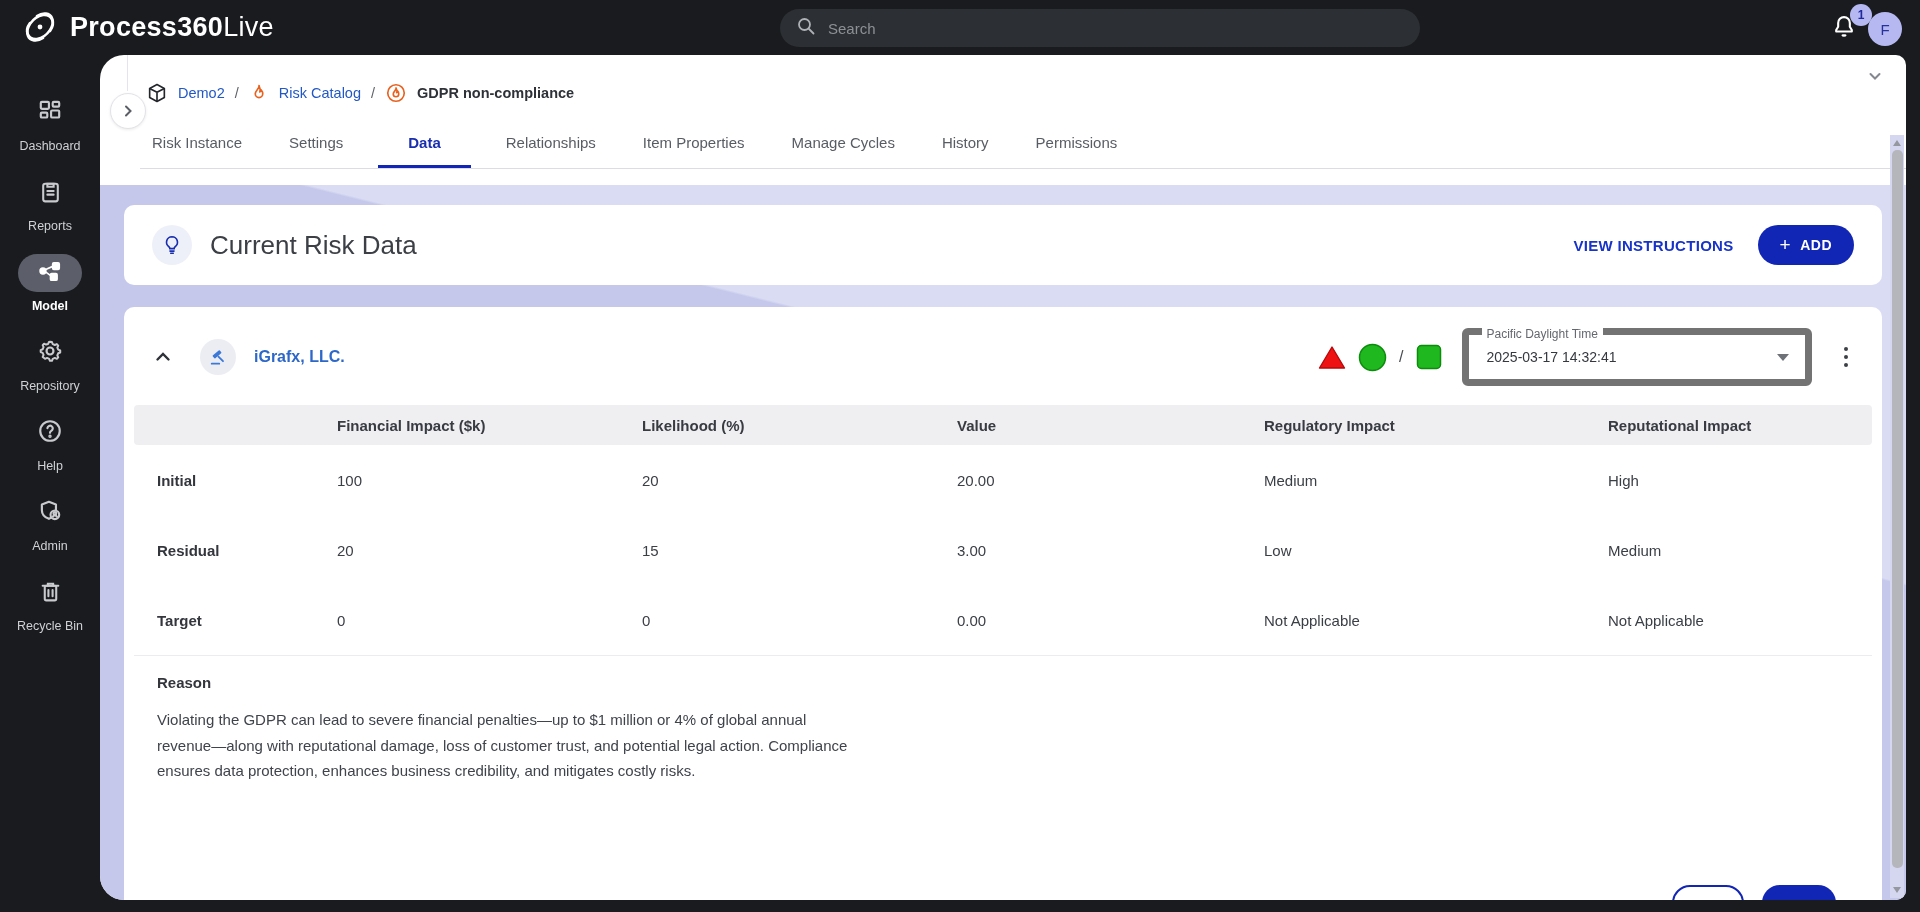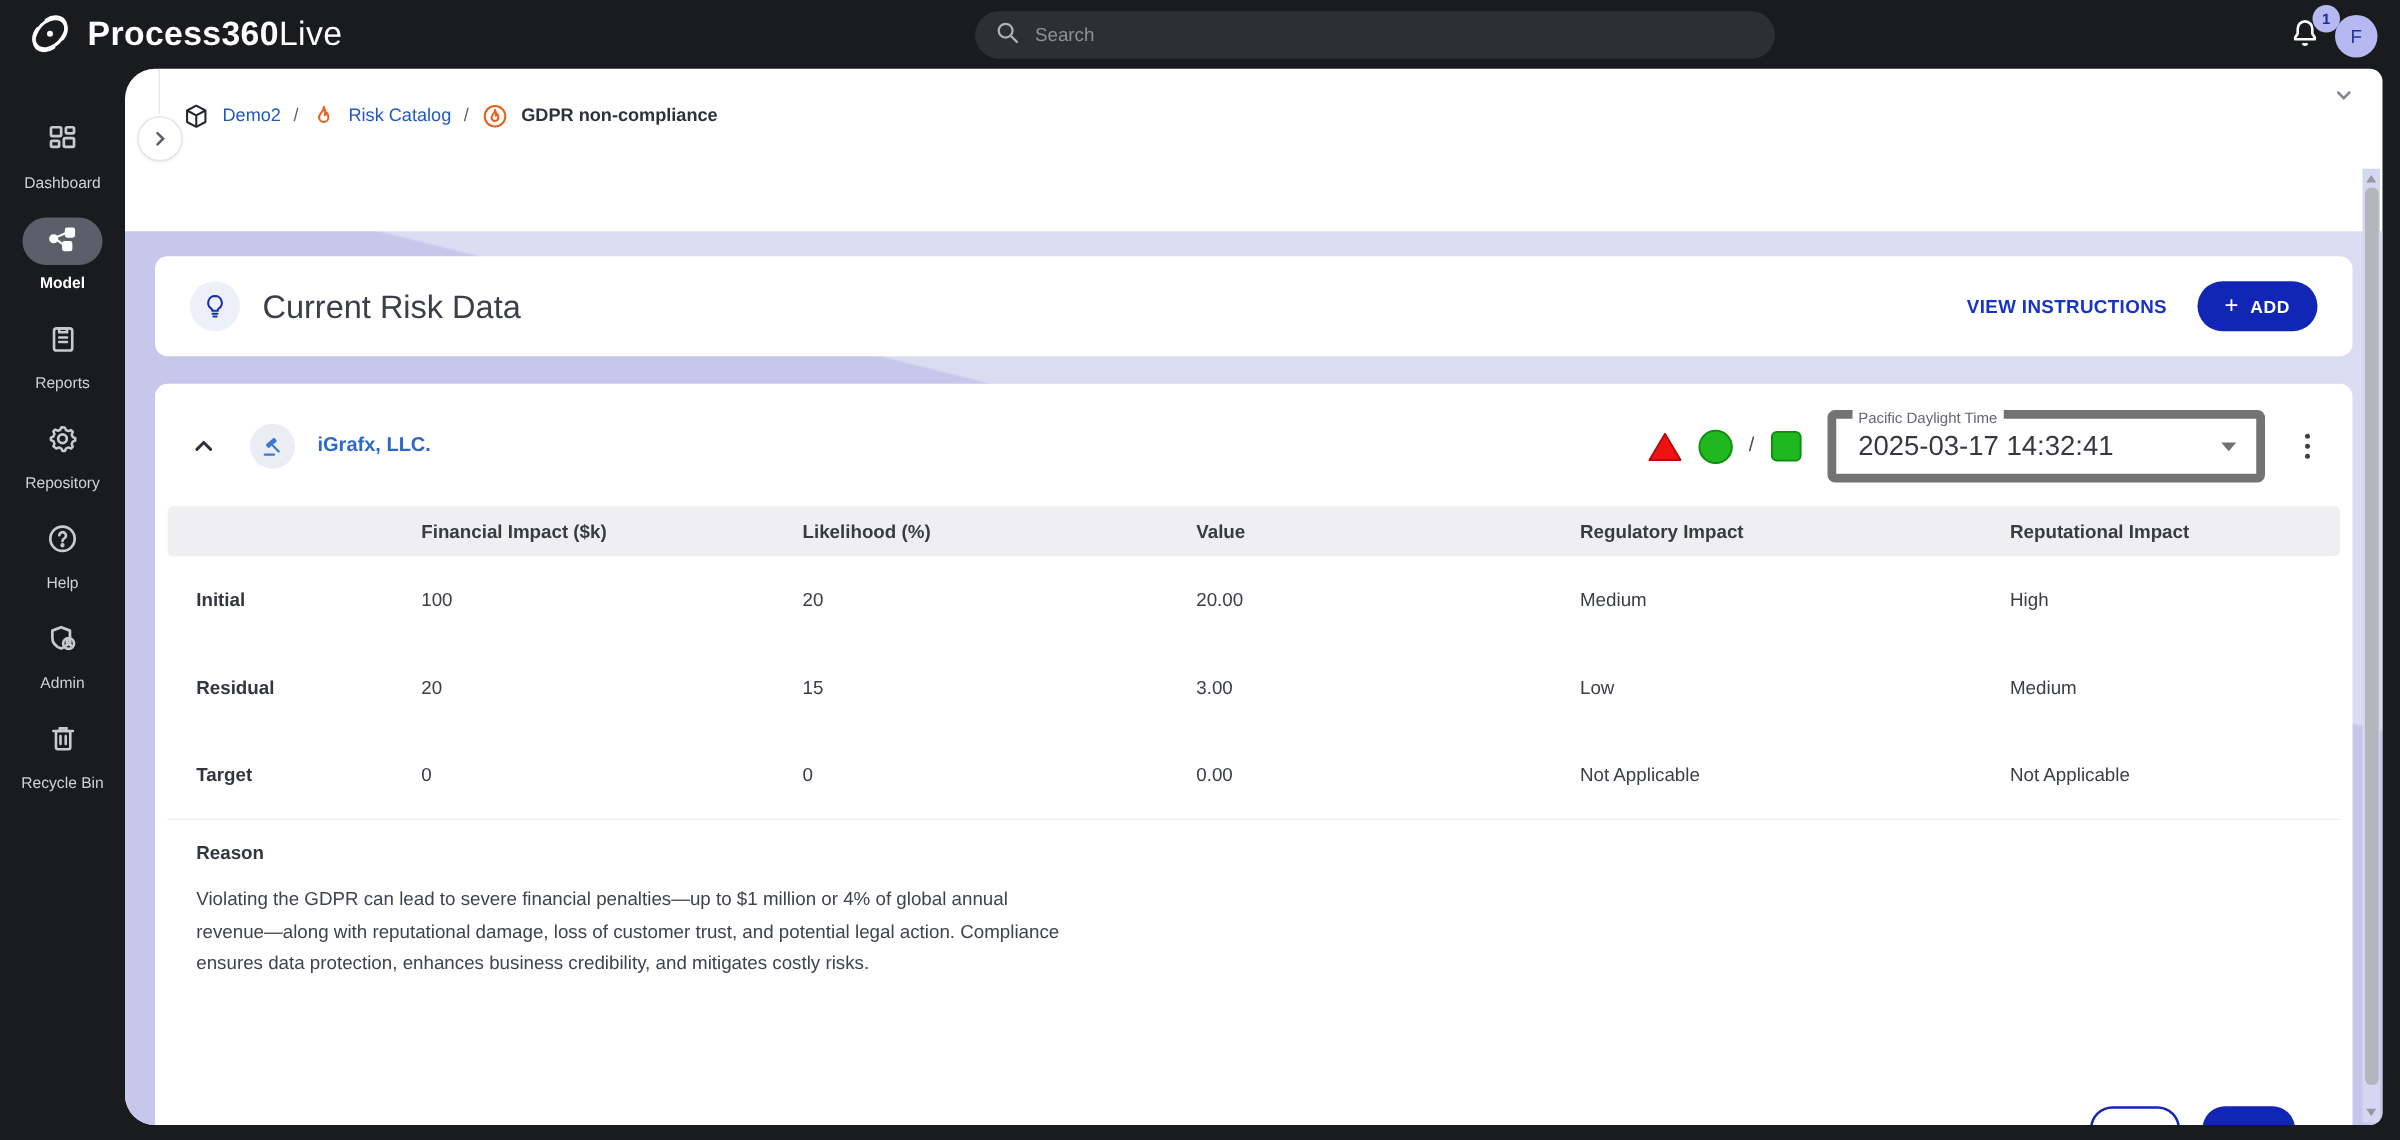--- a/index.html
+++ b/index.html
@@ -56,21 +56,21 @@
   
   .risk-row { display:flex; align-items:center; padding:0 30px; height:60px; }
   .chev-up { color:#2e3238; cursor:pointer; display:flex; }
   .gavel-badge { width:36px; height:36px; border-radius:50%; background:#ebedf3; display:flex; align-items:center; justify-content:center; margin-left:28px; }
   .risk-name { margin-left:18px; font-size:16px; font-weight:700; color:#2d68c9; cursor:pointer; }
   .rr-spacer { flex:1; }
   .shapes { display:flex; align-items:center; gap:12px; margin-right:20px; }
   .shape-sep { color:#4a4d53; font-size:16px; }
   .tz-select { width:350px; height:58px; border:7px solid #737373; border-radius:6px; position:relative; display:flex; align-items:center; cursor:pointer; background:#fff; }
   .tz-label { position:absolute; top:-8px; left:13px; background:#fff; padding:0 5px; font-size:12px; color:#64676e; }
-  .tz-value { padding-left:18px; font-size:22px; color:#35383e; }
+  .tz-value { padding-left:18px; font-size:14px; color:#35383e; }
   .tz-caret { position:absolute; right:16px; width:0; height:0; border-left:6px solid transparent; border-right:6px solid transparent; border-top:7px solid #6e7177; }
   .kebab { margin-left:28px; display:flex; flex-direction:column; gap:3.5px; cursor:pointer; padding:4px; }
   .kebab i { width:4.5px; height:4.5px; border-radius:50%; background:#3d4046; }
   
   .risk-table { margin:18px 10px 0; }
   .t-grid { display:grid; grid-template-columns:160px 285px 295px 287px 324px 1fr; align-items:center; padding-left:23px;gap:20px; }
   .t-head { background:#efeff2; border-radius:4px; height:40px; font-size:15px; font-weight:700; color:#383b42; }
   .t-row { height:70px; font-size:15px; color:#3a3e45; }
   .t-row .row-label { font-weight:700; color:#33363d; }
   
@@ -129,42 +129,42 @@
         <span>
       <svg width="26" height="26" viewBox="0 0 24 24" fill="none" stroke="currentColor" stroke-width="2">
         <rect x="3.5" y="3.5" width="7.5" height="6.5" rx="1"></rect>
             <rect x="14.5" y="3.5" width="6" height="4.5" rx="1"></rect>
         <rect x="3.5" y="13.5" width="6" height="4.5" rx="1"></rect>
             <rect x="13" y="11.5" width="7.5" height="6.5" rx="1"></rect>
       </svg></span>
       </span>
     <span class="lbl">Dashboard</span>
   </div>
+  <div class="side-item">
+    <span class="icon-box">
+        <span>
+      <svg width="25" height="25" viewBox="0 0 24 24" fill="none" stroke="currentColor" stroke-width="2" stroke-linecap="round">
+        <rect x="5" y="4.5" width="14" height="17" rx="2"></rect>
+            <path d="M9 4.5h6v3H9z"></path>
+            <path d="M9 11.5h6M9 15h6"></path>
+      </svg></span>
+      </span>
+    <span class="lbl">Reports</span>
+  </div>
   <div class="side-item active">
     <span class="icon-box">
         <span>
       <svg width="26" height="26" viewBox="0 0 24 24" fill="currentColor" stroke="currentColor" stroke-width="1.6">
         <circle cx="5.5" cy="12" r="2.6"></circle>
             <rect x="14.5" y="4.5" width="6" height="6" rx="1"></rect>
             <rect x="12.5" y="14.5" width="6" height="6" rx="1"></rect>
         <path d="M7.5 10.8 15 7.5M7.8 12.8 13 16.5" fill="none"></path>
       </svg></span>
       </span>
     <span class="lbl">Model</span>
-  </div>
-  <div class="side-item">
-    <span class="icon-box">
-        <span>
-      <svg width="25" height="25" viewBox="0 0 24 24" fill="none" stroke="currentColor" stroke-width="2" stroke-linecap="round">
-        <rect x="5" y="4.5" width="14" height="17" rx="2"></rect>
-            <path d="M9 4.5h6v3H9z"></path>
-            <path d="M9 11.5h6M9 15h6"></path>
-      </svg></span>
-      </span>
-    <span class="lbl">Reports</span>
   </div>
   <div class="side-item">
     <span class="icon-box">
         <span>
       <svg width="26" height="26" viewBox="0 0 24 24" fill="none" stroke="currentColor" stroke-width="2" stroke-linejoin="round">
         <path d="M12 2.8l2 .3.8 2 2.1.9 2-.9 1.4 1.5-.9 2 .9 2.1 2 .8v2l-2 .8-.9 2.1.9 2-1.4 1.5-2-.9-2.1.9-.8 2h-2l-.8-2-2.1-.9-2 .9L4.7 18l.9-2-.9-2.1-2-.8v-2l2-.8.9-2.1-.9-2 1.4-1.5 2 .9L10.2 5l.8-2z" transform="scale(.92) translate(1,1)"></path>
         <circle cx="12" cy="12" r="3.2"></circle>
       </svg></span>
       </span>
     <span class="lbl">Repository</span>
@@ -237,20 +237,30 @@
     <span class="crumb-sep">/</span>
     <span class="crumb-icon">
       <svg width="22" height="22" viewBox="0 0 24 24" fill="none" stroke="#e8611f" stroke-width="1.8" stroke-linejoin="round">
         <circle cx="12" cy="12" r="9"></circle>
         <path d="M12 6.5c.8 2.3-3 3.7-3 6.6a3 3 0 0 0 6 0c0-1.3-.5-2.3-1.2-3.1-.1.8-.5 1.5-1.1 1.6.6-1.5.2-3.6-.7-5.1z"></path>
       </svg>
     </span>
     <span class="crumb-current">GDPR non-compliance</span>
   </div>
 
+  <div class="tabs">
+    <div class="tab">Risk Instance</div>
+    <div class="tab">Settings</div>
+    <div class="tab active">Data</div>
+    <div class="tab">Relationships</div>
+    <div class="tab">Item Properties</div>
+    <div class="tab">Manage Cycles</div>
+    <div class="tab">History</div>
+    <div class="tab">Permissions</div>
+  </div>
 
   <div class="content">
 
     <div class="header-card">
       <span class="bulb-wrap">
         <svg width="22" height="22" viewBox="0 0 24 24" fill="none" stroke="#1a2fb0" stroke-width="1.8" stroke-linecap="round">
           <path d="M12 3a6 6 0 0 0-3.4 10.9c.8.6 1.1 1.4 1.1 2.1h4.6c0-.7.3-1.5 1.1-2.1A6 6 0 0 0 12 3z"></path>
           <path d="M9.8 18.6h4.4M10.6 21h2.8"></path>
         </svg>
       </span>

